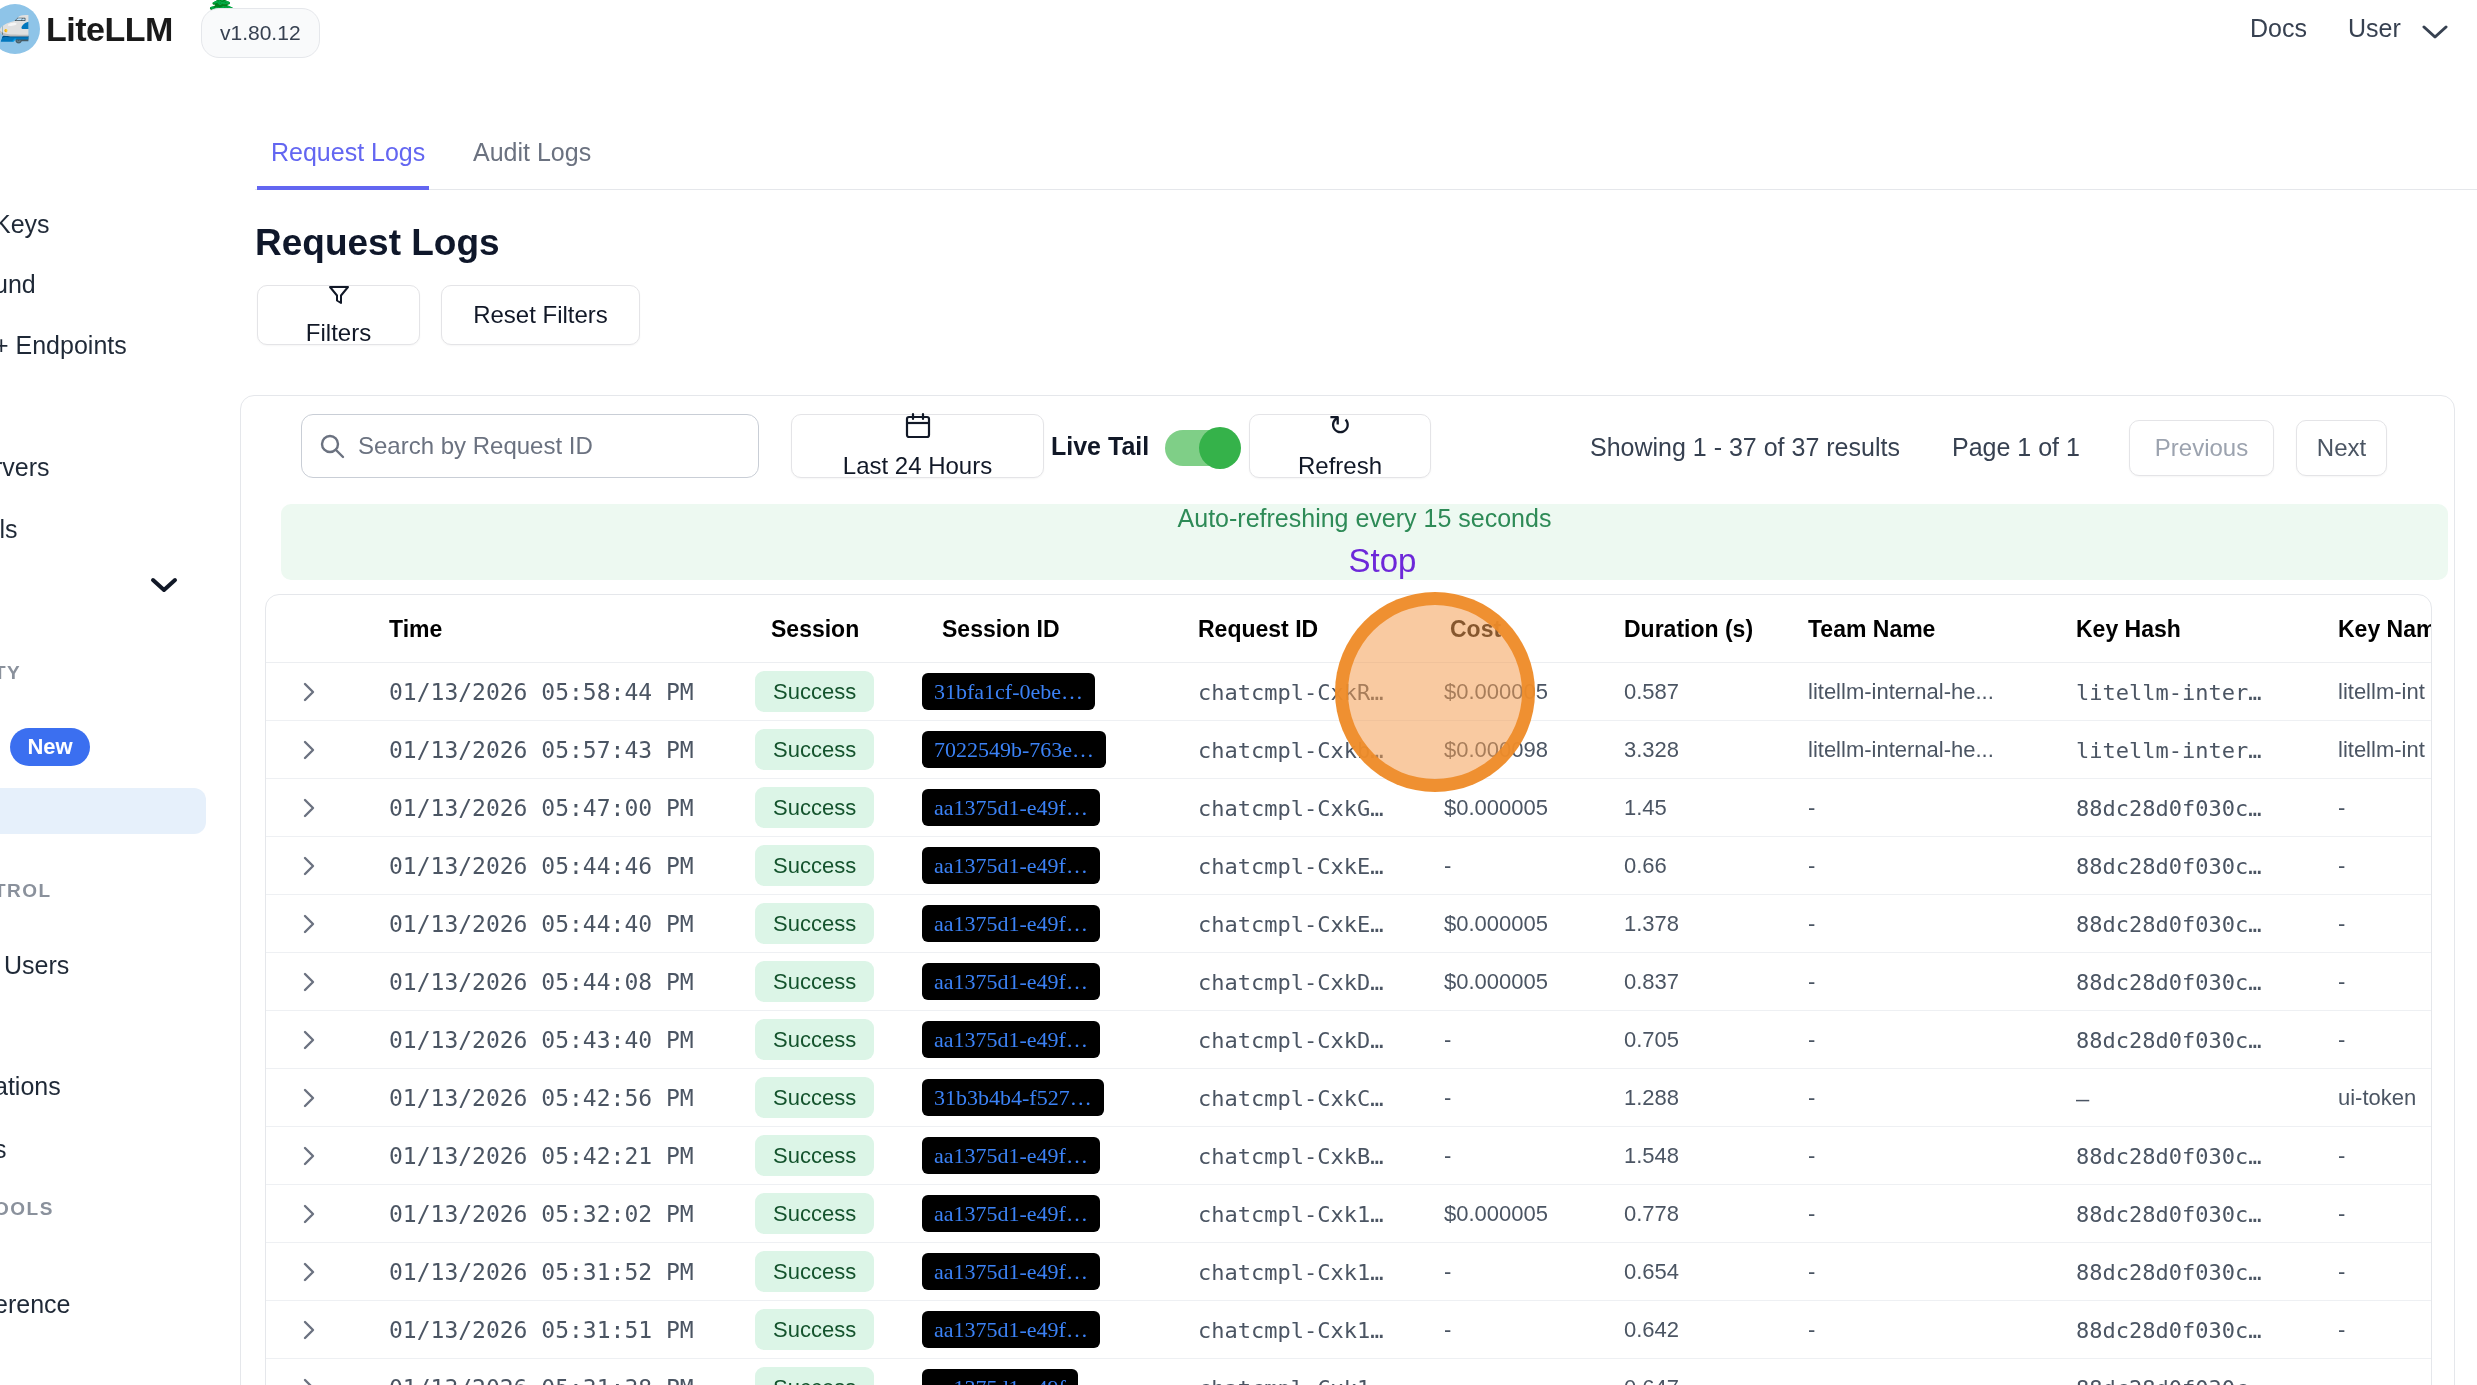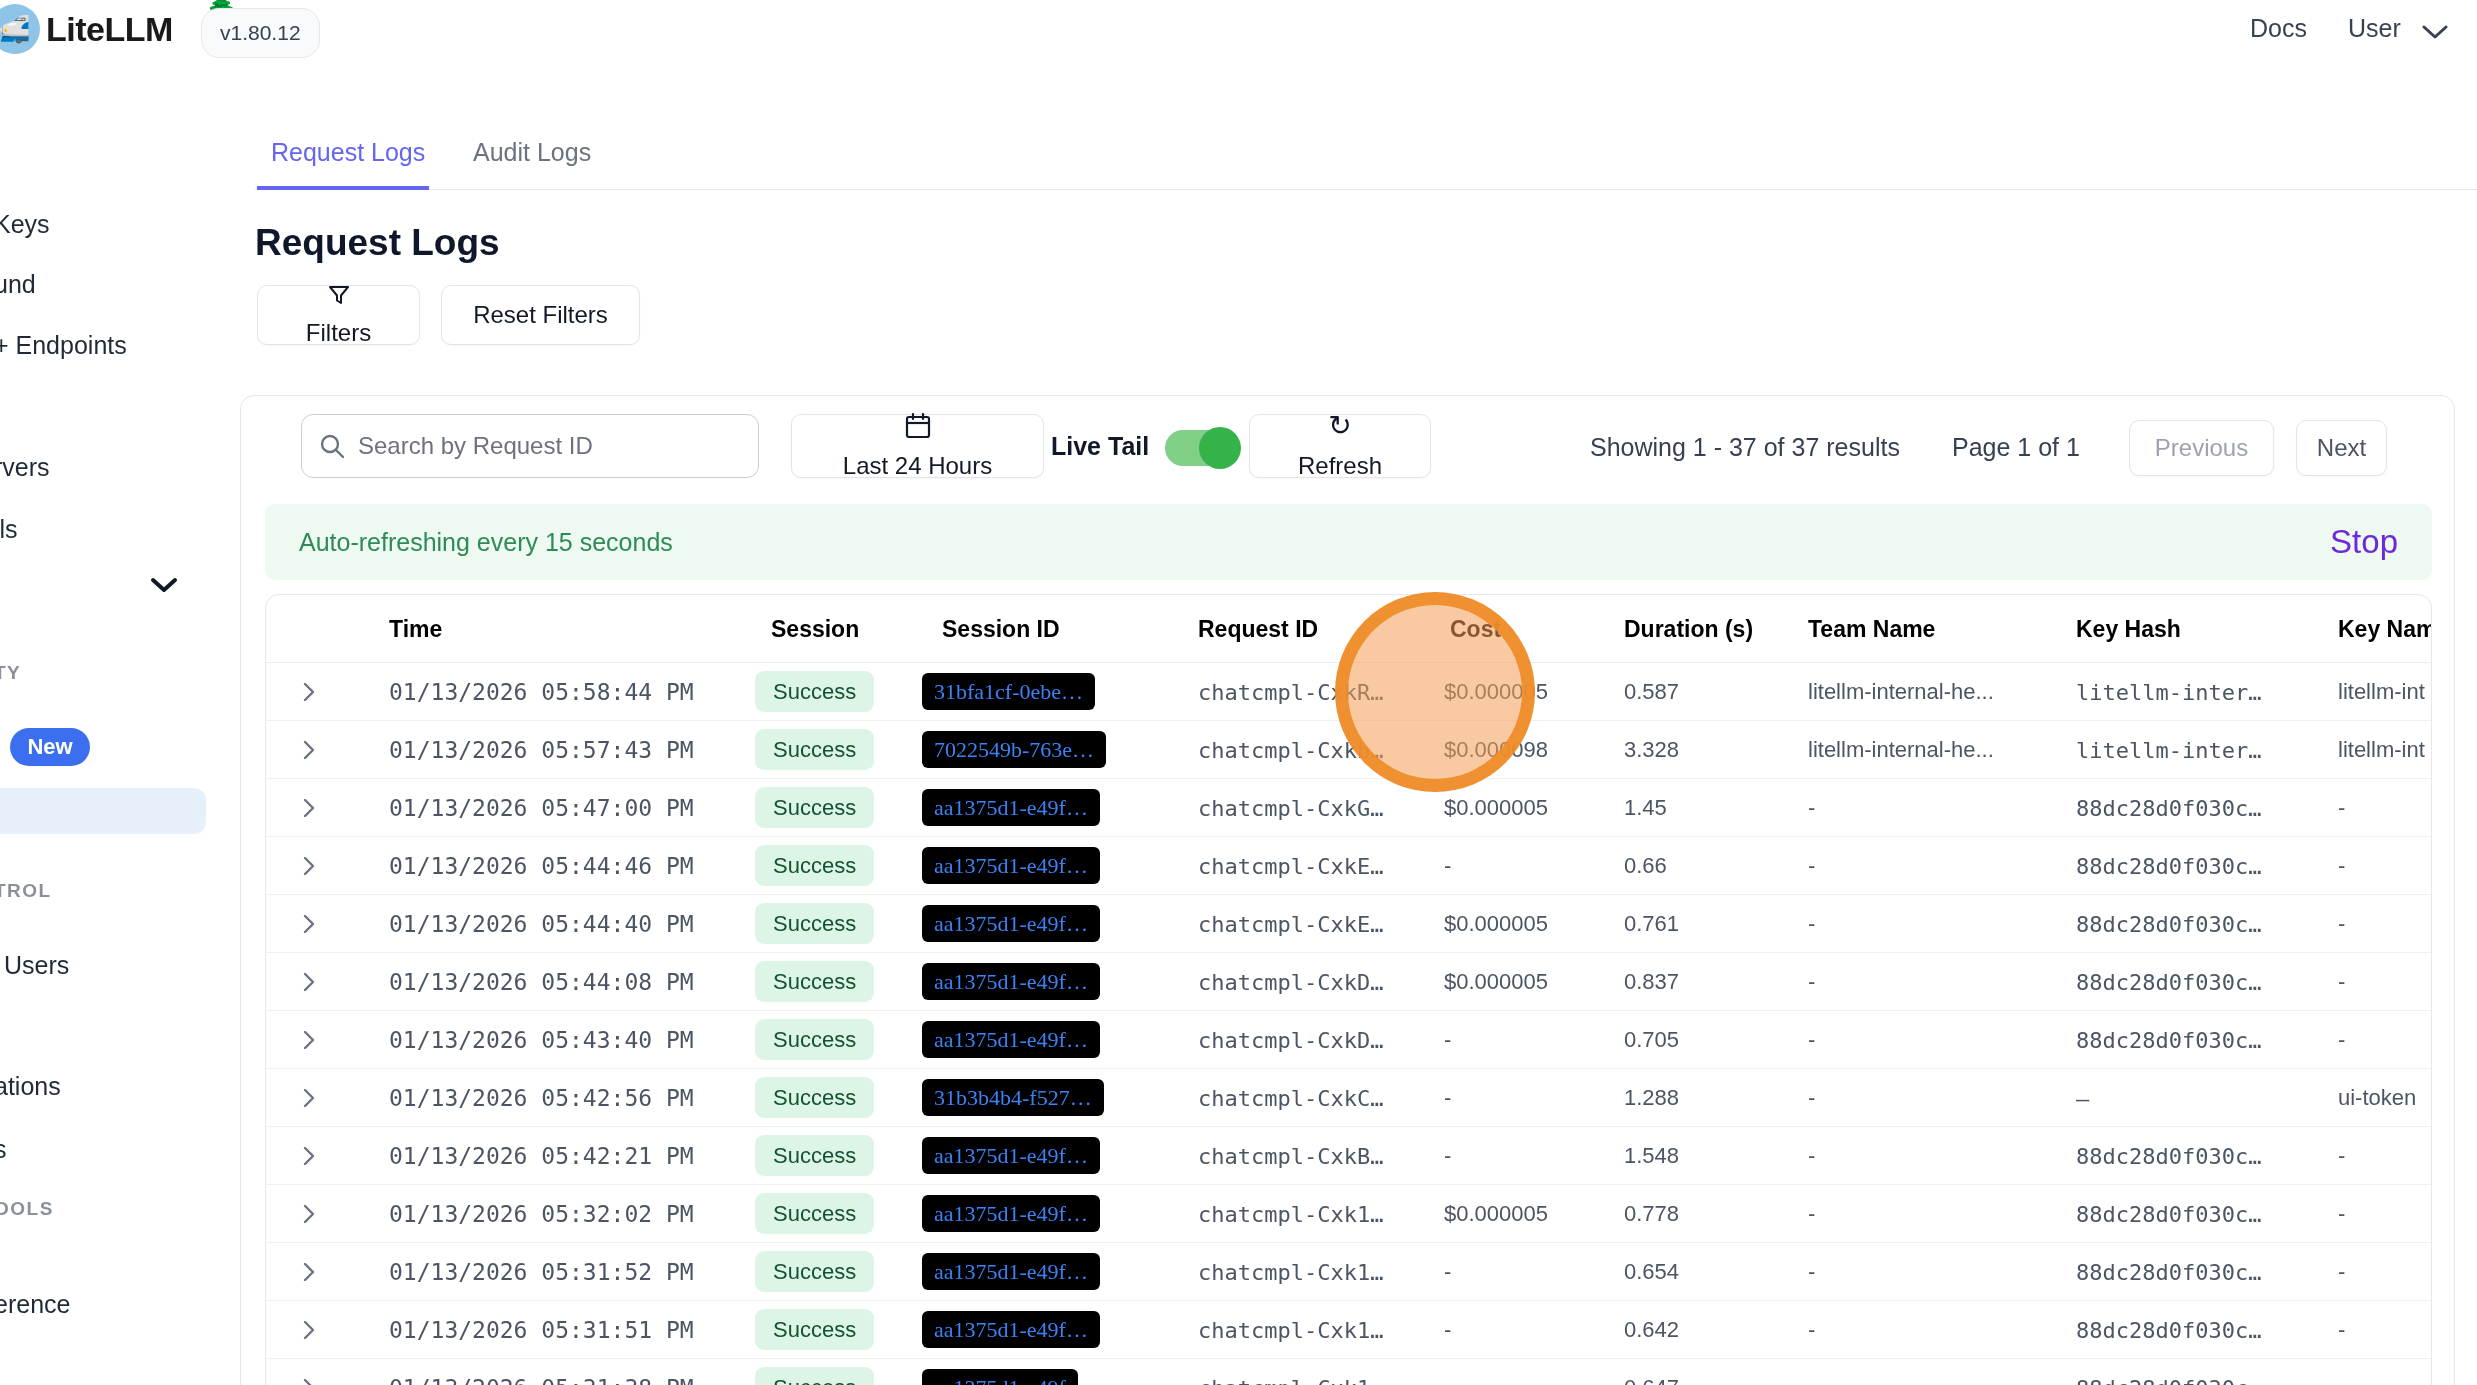--- a/index.html
+++ b/index.html
@@ -55,22 +55,22 @@
     background:#7fcf87; cursor:pointer; }
   #livetail-knob { position:absolute; right:-4px; top:-3px; width:42px; height:42px; border-radius:50%; background:#35b24a; }
   #btn-refresh { position:absolute; left:1008px; top:18px; width:182px; height:64px; }
   .refresh-glyph { font-size:28px; color:#111827; line-height:1; }
   #results-text { position:absolute; left:1349px; top:37px; font-size:25px; color:#374151; }
   #page-info { position:absolute; left:1711px; top:37px; font-size:25px; color:#374151; }
   #btn-prev { position:absolute; left:1888px; top:24px; width:145px; height:56px; color:#9ca3af; }
   #btn-next { position:absolute; left:2055px; top:24px; width:91px; height:56px; color:#4b5563; }
 
   
-  #banner { position:absolute; left:24px; top:108px; width:2167px; height:76px; background:#edf9f1;
-    border-radius:10px; display:flex; align-items:center; justify-content:space-between; padding:0 34px; }
+  #banner { position:absolute; left:40px; top:108px; width:2167px; height:76px; background:#edf9f1;
+    border-radius:10px; display:flex; align-items:center; justify-content:space-between; padding:0 34px;flex-direction:column; }
   #banner-text { font-size:25px; color:#2e8b57; }
   #banner-stop { font-size:33px; color:#6d28d9; cursor:pointer;margin-left:36px; }
 
   
   #table-card { position:absolute; left:24px; top:198px; width:2167px; height:1000px; background:#fff;
     border:1px solid #e5e7eb; border-radius:14px; overflow:hidden; }
   #t-header { position:relative; height:68px; border-bottom:1px solid #eceef1; }
   .th { position:absolute; top:50%; transform:translateY(-50%); font-size:23px; font-weight:700; color:#000000; white-space:nowrap; }
   .t-row { position:relative; height:58px; border-bottom:1px solid #eef0f3; background:#fff; }
   .cell { position:absolute; top:50%; transform:translateY(-50%); font-size:22px; color:#4b5563; white-space:nowrap; }
@@ -281,21 +281,21 @@
           <span class="row-chevron">
             <svg width="14" height="22" viewBox="0 0 14 22">
               <polyline points="3,3 11,11 3,19" fill="none" stroke="#6b7280" stroke-width="2.4" stroke-linecap="round" stroke-linejoin="round"></polyline>
             </svg>
           </span>
           <div class="cell c-time">01/13/2026 05:44:40 PM</div>
           <div class="cell c-status"><span class="pill-status">Success</span></div>
           <div class="cell c-session"><span class="pill-session">aa1375d1-e49f…</span></div>
           <div class="cell c-request">chatcmpl-CxkE…</div>
           <div class="cell c-cost">$0.000005</div>
-          <div class="cell c-duration">0.761</div>
+          <div class="cell c-duration">1.378</div>
           <div class="cell c-team">-</div>
           <div class="cell c-keyhash">88dc28d0f030c…</div>
           <div class="cell c-keyname">-</div>
         </div>
         <div class="t-row">
           <span class="row-chevron">
             <svg width="14" height="22" viewBox="0 0 14 22">
               <polyline points="3,3 11,11 3,19" fill="none" stroke="#6b7280" stroke-width="2.4" stroke-linecap="round" stroke-linejoin="round"></polyline>
             </svg>
           </span>

